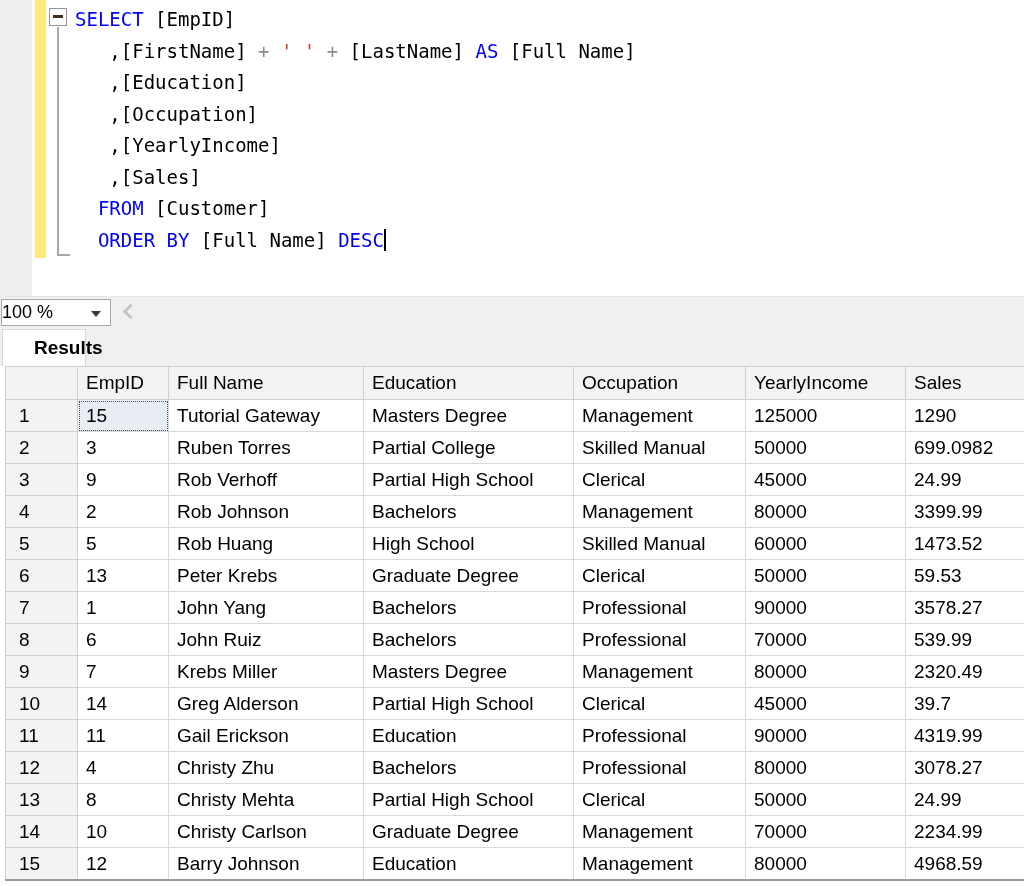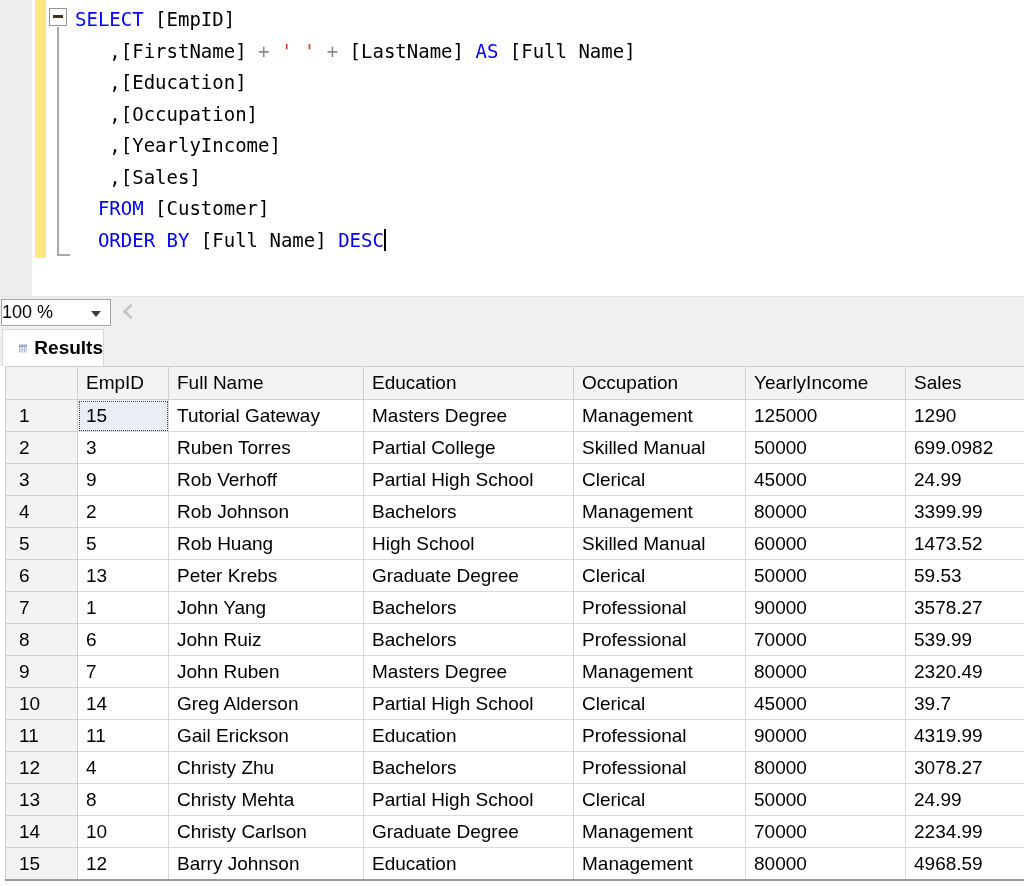--- a/index.html
+++ b/index.html
@@ -31,22 +31,22 @@
     border:1px solid #a6a6a6;box-sizing:border-box;display:flex;align-items:center;
     font-size:18px;}
   .combo-arrow{position:absolute;right:9px;top:11px;width:0;height:0;
     border-left:5px solid transparent;border-right:5px solid transparent;border-top:6px solid #3c3c3c;}
   .scroll-left{position:absolute;left:121px;top:7px;width:18px;height:18px;}
   .chevron-left{width:8px;height:8px;border-style:solid;border-color:#c6c6c6;
     border-width:0 0 3px 3px;transform:rotate(45deg);margin:2px 0 0 4px;}
   
   .tab-strip{position:absolute;top:328px;left:0;width:1024px;height:38px;background:#f0f0f0;}
   .tab{display:flex;align-items:center;gap:7px;font-size:19px;font-weight:600;box-sizing:border-box;}
-  .tab-results{position:absolute;left:2px;top:1px;width:102px;height:37px;background:#fff;
-    border:1px solid #d8d8d8;border-bottom:none;padding-left:16px;}
+  .tab-results{position:absolute;left:2px;top:1px;width:84px;height:37px;background:#fff;
+    border:1px solid #d8d8d8;border-bottom:none;padding-left:24px;}
   .tab-messages{position:absolute;left:106px;top:7px;width:126px;height:31px;background:#ededed;
     border:1px solid #dedede;border-bottom:none;padding-left:7px;}
   .logo{position:absolute;left:512px;top:-7px;width:490px;text-align:center;
     font-size:31px;font-weight:bold;letter-spacing:0.5px;color:var(--logo,#c13010);}
   
   .grid-area{position:absolute;top:366px;left:0;width:1024px;height:520px;background:#fff;padding-left:5px;}
   table.results{border-collapse:collapse;table-layout:fixed;width:1023px;font-size:19px;
     border-bottom:2px solid #9b9b9b;}
   table.results th,table.results td{border:1px solid #d9d9d9;height:31px;
     padding:0 4px 0 8px;text-align:left;font-weight:normal;overflow:hidden;white-space:nowrap;}
@@ -181,21 +181,21 @@
           <td>6</td>
           <td>John Ruiz</td>
           <td>Bachelors</td>
           <td>Professional</td>
           <td>70000</td>
           <td>539.99</td>
         </tr>
         <tr>
           <th>9</th>
           <td>7</td>
-          <td>John Ruben</td>
+          <td>Krebs Miller</td>
           <td>Masters Degree</td>
           <td>Management</td>
           <td>80000</td>
           <td>2320.49</td>
         </tr>
         <tr>
           <th>10</th>
           <td>14</td>
           <td>Greg Alderson</td>
           <td>Partial High School</td>

